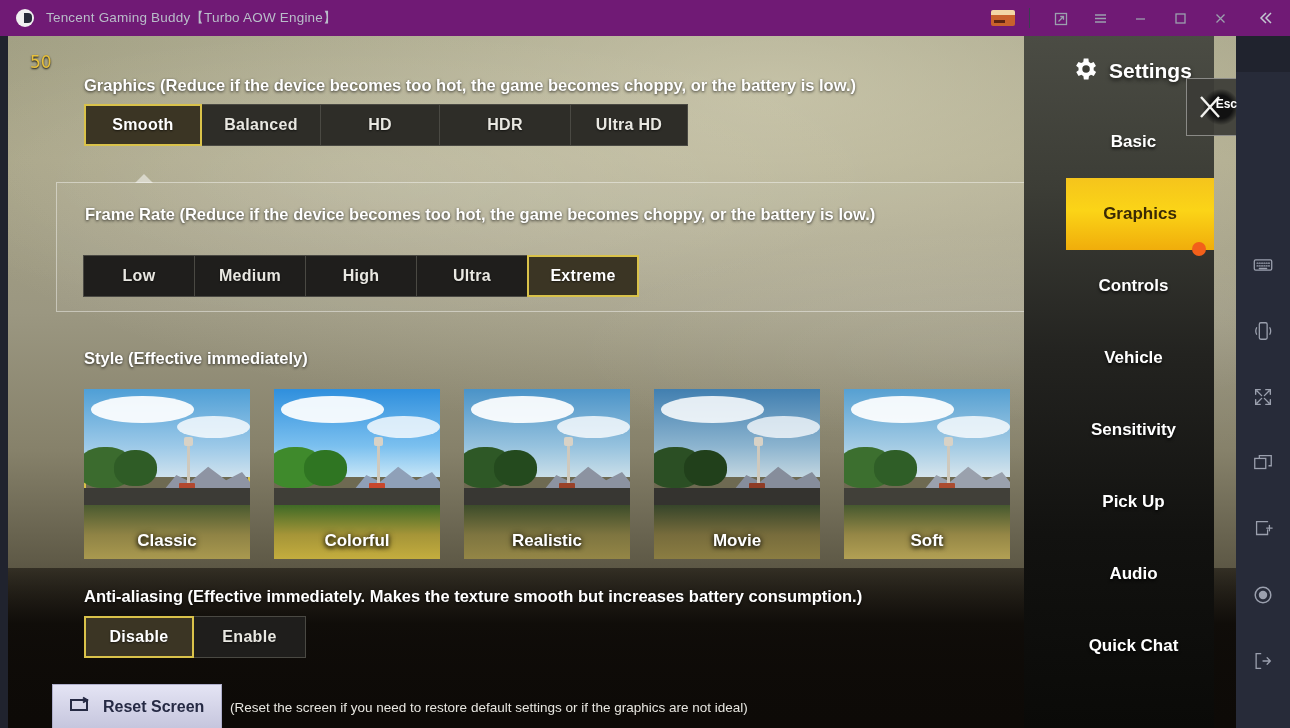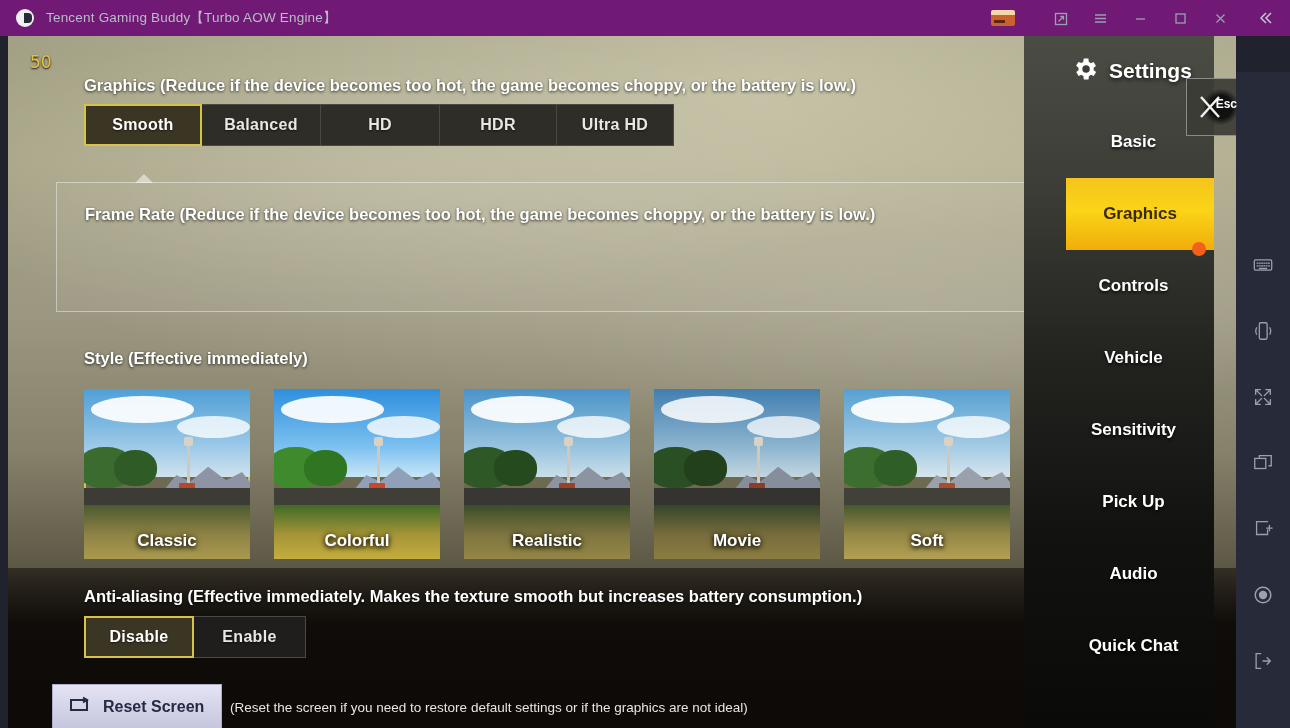--- a/index.html
+++ b/index.html
@@ -174,27 +174,34 @@
     <div id="darkfoot"></div>
     <div id="fps">50</div>
 
     <div class="content">
 
       <div class="sec-label" style="position:absolute;left:76px;top:40px;">Graphics (Reduce if the device becomes too hot, the game becomes choppy, or the battery is low.)</div>
       <div class="btnrow" style="position:absolute;left:76px;top:68px;">
         <div class="pbtn sel" style="width:118px">Smooth</div>
         <div class="pbtn" style="width:120px">Balanced</div>
         <div class="pbtn" style="width:120px">HD</div>
-        <div class="pbtn" style="width:118px">HDR</div>
+        <div class="pbtn" style="width:132px">HDR</div>
         <div class="pbtn" style="width:118px">Ultra HD</div>
       </div>
 
       <div id="fr-caret"></div>
       <div id="fr-box">
         <div class="sec-label" style="position:absolute;left:28px;top:22px;">Frame Rate (Reduce if the device becomes too hot, the game becomes choppy, or the battery is low.)</div>
+        <div class="btnrow" style="position:absolute;left:26px;top:72px;">
+          <div class="pbtn dark" style="width:112px">Low</div>
+          <div class="pbtn dark" style="width:112px">Medium</div>
+          <div class="pbtn dark" style="width:112px">High</div>
+          <div class="pbtn dark" style="width:112px">Ultra</div>
+          <div class="pbtn sel" style="width:112px">Extreme</div>
+        </div>
       </div>
 
       <div class="sec-label" style="position:absolute;left:76px;top:313px;">Style (Effective immediately)</div>
 
       <div id="thumbs">
 
         <div class="thumb sel">
           <div class="t-sky" style="background:linear-gradient(#4f9fd6,#9cc9e8 65%,#cfe2ee)"></div>
           <div class="t-cloud" style="left:4%;top:4%;width:62%;height:16%;"></div>
           <div class="t-cloud" style="left:56%;top:16%;width:44%;height:13%;opacity:.85"></div>

